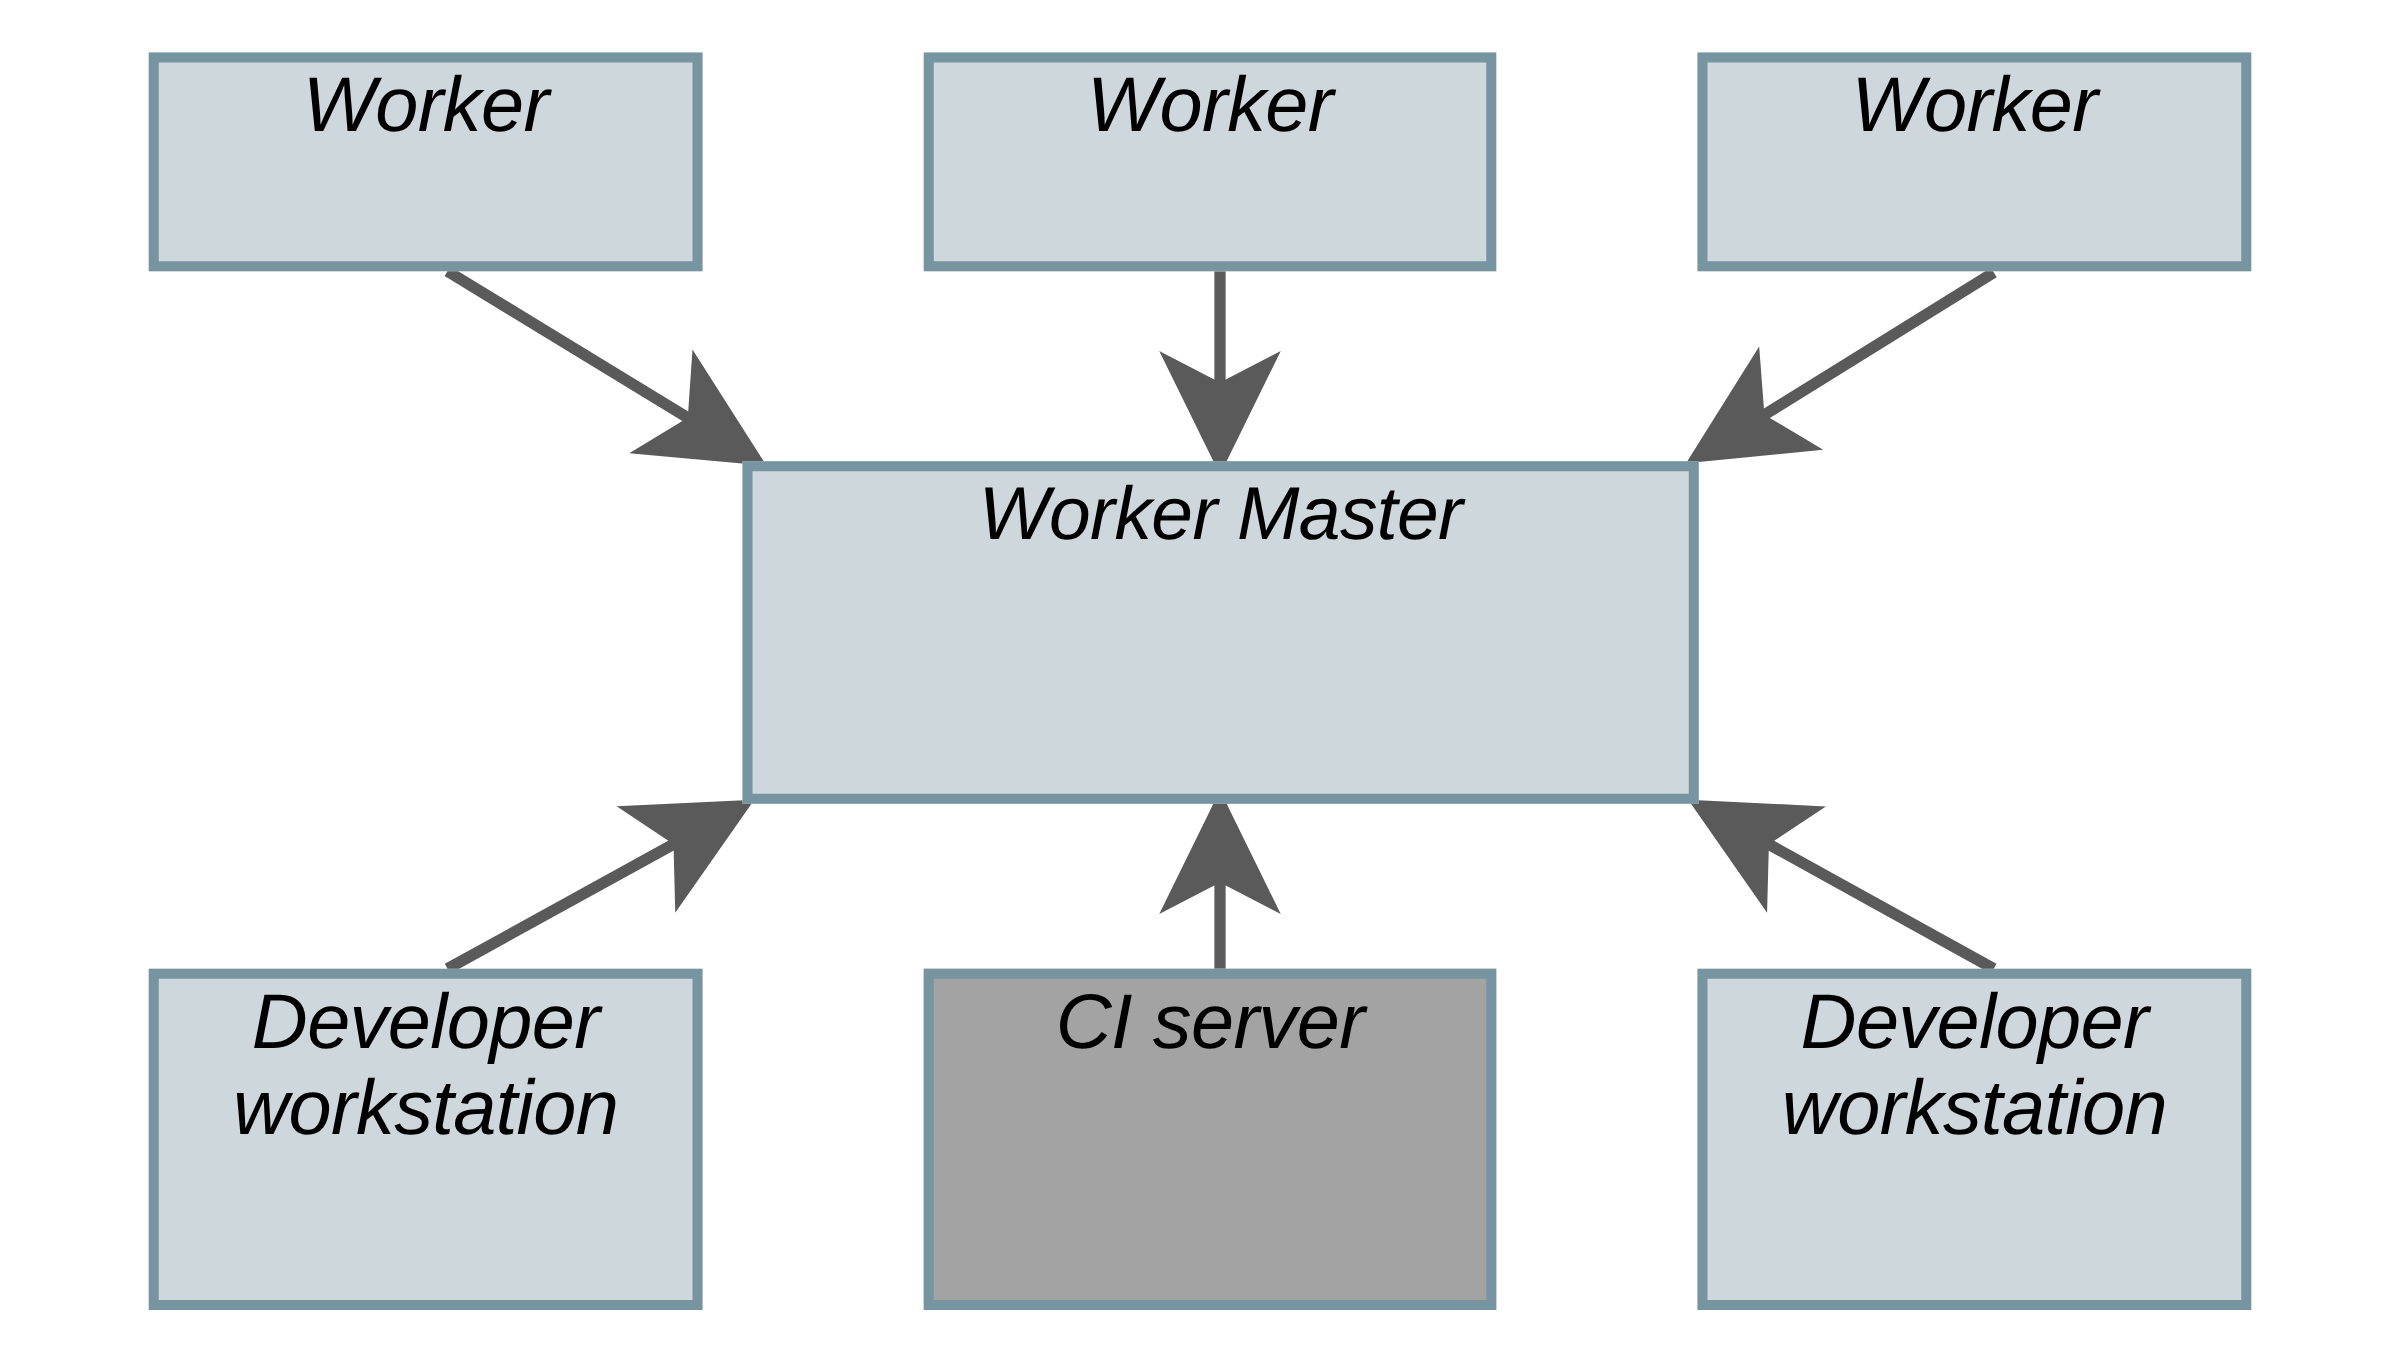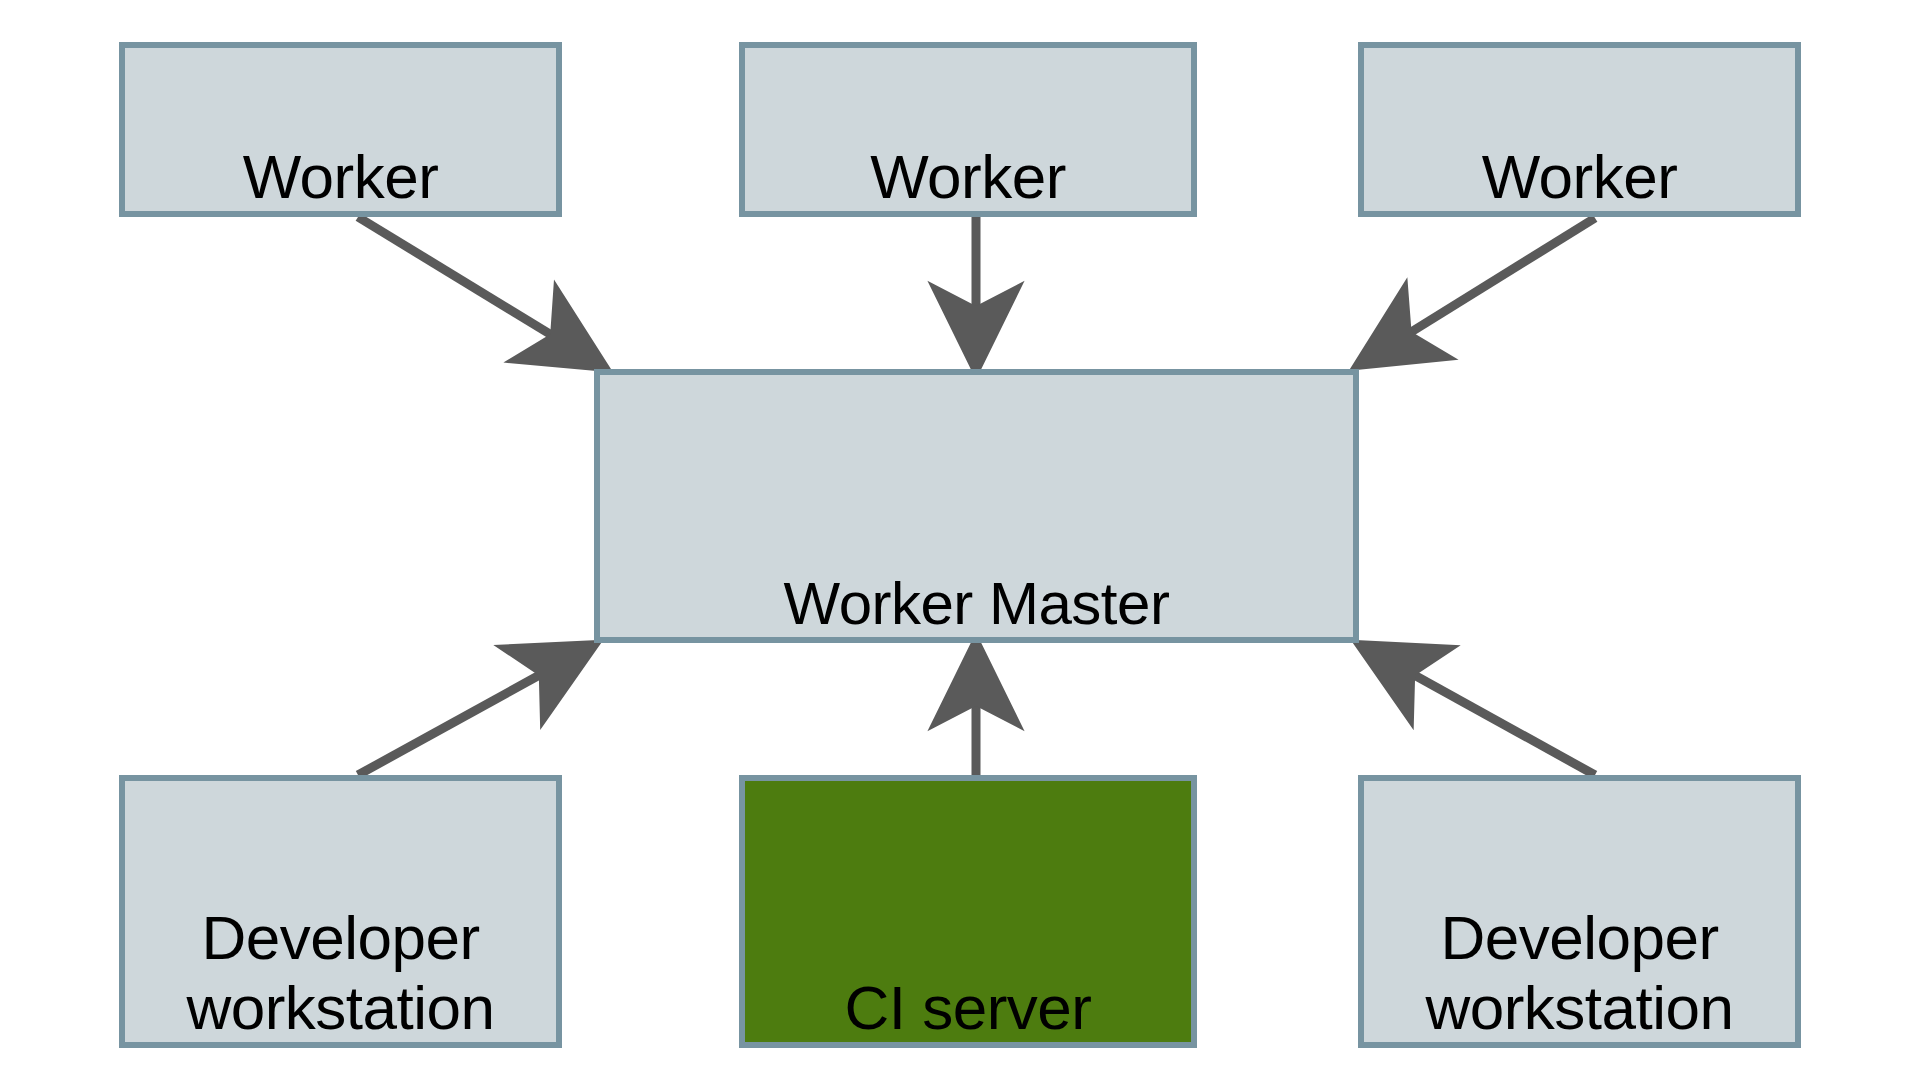--- a/index.html
+++ b/index.html
@@ -24,25 +24,26 @@
     top: 0;
     left: 0;
     width: 1910px;
     height: 1090px;
     display: block;
   }
   .node-box {
     position: absolute;
     box-sizing: border-box;
     background: #ced7db;
-    border: 6px solid #0ea5e9;
+    border: 8px solid #0ea5e9;
     display: flex;
-    align-items: flex-end;
+    align-items: flex-start;
     justify-content: center;
     text-align: center;
+    font-style: italic;
   }
   .node-label {
     color: #000000;
     font-family: "Liberation Sans", sans-serif;
     font-weight: 400;
     line-height: 1.12;
     letter-spacing: -0.5px;
     white-space: pre-line;
   }
   .size-lg { font-size: 62px; }
@@ -79,21 +80,21 @@
       <div class="node-box" style="left: 1358px; top: 42px; width: 443px; height: 175px; background: rgb(206, 215, 219); border-color: rgb(119, 148, 161);">
         <span class="node-label size-lg" style="color: rgb(0, 0, 0);">Worker</span>
       </div>
       <div class="node-box" style="left: 594px; top: 369px; width: 765px; height: 274px; background: rgb(206, 215, 219); border-color: rgb(119, 148, 161);">
         <span class="node-label size-md" style="color: rgb(0, 0, 0);">Worker Master</span>
       </div>
       <div class="node-box" style="left: 119px; top: 775px; width: 443px; height: 273px; background: rgb(206, 215, 219); border-color: rgb(119, 148, 161);">
         <span class="node-label size-lg" style="color: rgb(0, 0, 0);">Developer
 workstation</span>
       </div>
-      <div class="node-box" style="left: 739px; top: 775px; width: 458px; height: 273px; background: #4d7c0f; border-color: rgb(119, 148, 161);">
+      <div class="node-box" style="left: 739px; top: 775px; width: 458px; height: 273px; background: #a3a3a3; border-color: rgb(119, 148, 161);">
         <span class="node-label size-lg" style="color: rgb(0, 0, 0);">CI server</span>
       </div>
       <div class="node-box" style="left: 1358px; top: 775px; width: 443px; height: 273px; background: rgb(206, 215, 219); border-color: rgb(119, 148, 161);">
         <span class="node-label size-lg" style="color: rgb(0, 0, 0);">Developer
 workstation</span>
       </div>
     </div>
 
 </div>
 

